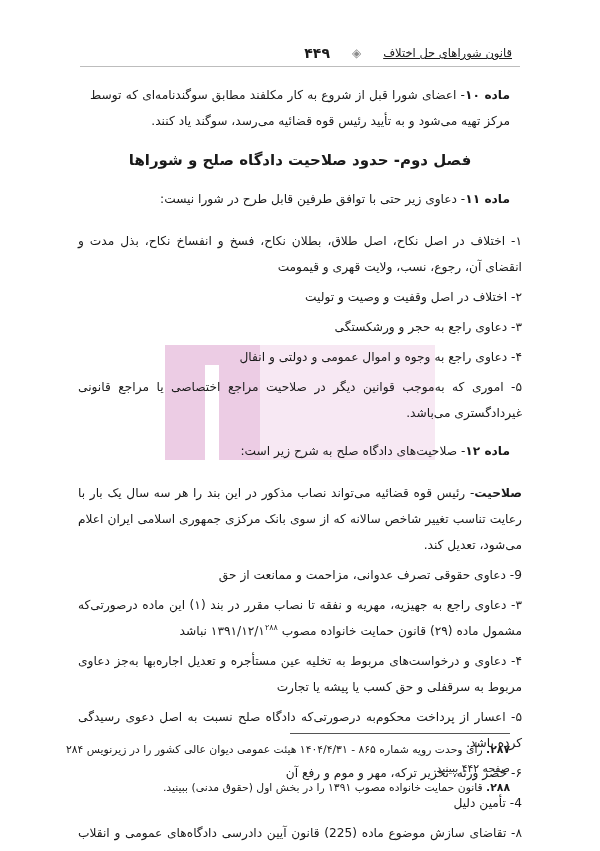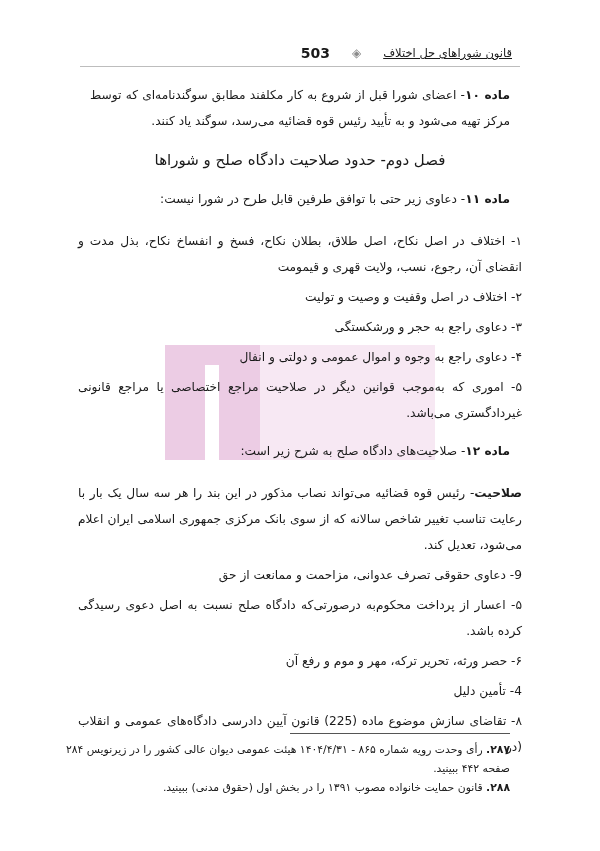--- a/index.html
+++ b/index.html
@@ -26,21 +26,21 @@
   .header .running-title { margin-right: 8px; text-decoration: underline; }
   .header .ornament { margin: 0 22px; font-size: 12px; color: #8a8a8a; }
   .header .page-num { font-weight: bold; font-size: 14px; margin-right: 0; }
   .content {
     position: absolute; left: 78px; top: 70px; width: 444px; z-index: 1;
     font-size: 12.2px; line-height: 26px; text-align: justify;
   }
   .p { margin: 12px; }
   .b { font-weight: bold; }
   .chapter {
-    text-align: center; font-weight: normal; font-size: 15px;
+    text-align: center; font-weight: bold; font-size: 15px;
     margin: 8px 0 6px 0; line-height: 28px;
   }
   .item { margin: 0; padding-top: 4px; }
   sup { font-size: 8px; line-height: 0; }
   .footnotes {
     position: absolute; left: 66px; top: 733px; width: 444px; direction: rtl;
     font-size: 10.8px; line-height: 19px; z-index: 1;
   }
   .fn-rule { width: 220px; border-top: 1.2px solid #555; margin: 0 0 6px auto; }
   .fn { margin: 0; text-align: justify; }
@@ -51,21 +51,21 @@
 <div class="page">
 
   <div class="watermark">
     <div class="wm-left"></div>
     <div class="wm-stem"></div>
   </div>
 
   <div class="header">
     <span class="running-title">قانون شوراهای حل اختلاف</span>
     <span class="ornament">◈</span>
-    <span class="page-num">503</span>
+    <span class="page-num">۴۴۹</span>
   </div>
 
   <div class="content">
 
     <p class="p">
       <span class="b">ماده ۱۰</span><span>- اعضای شورا قبل از شروع به کار مکلفند مطابق سوگندنامه‌ای که توسط مرکز تهیه می‌شود و به تأیید رئیس قوه قضائیه می‌رسد، سوگند یاد کنند.</span>
     </p>
 
     <div class="chapter">فصل دوم- حدود صلاحیت دادگاه صلح و شوراها</div>
 
@@ -78,20 +78,24 @@
     <p class="item">۴- دعاوی راجع به وجوه و اموال عمومی و دولتی و انفال</p>
     <p class="item">۵- اموری که به‌موجب قوانین دیگر در صلاحیت مراجع اختصاصی یا مراجع قانونی غیردادگستری می‌باشد.</p>
 
     <p class="p">
       <span class="b">ماده ۱۲</span><span>- صلاحیت‌های دادگاه صلح به شرح زیر است:</span>
     </p>
     <p class="item">
       <span class="b">صلاحیت</span><span>- رئیس قوه قضائیه می‌تواند نصاب مذکور در این بند را هر سه سال یک بار با رعایت تناسب تغییر شاخص سالانه که از سوی بانک مرکزی جمهوری اسلامی ایران اعلام می‌شود، تعدیل کند.</span>
     </p>
     <p class="item">9- دعاوی حقوقی تصرف عدوانی، مزاحمت و ممانعت از حق</p>
+    <p class="item">
+      <span>۳- دعاوی راجع به جهیزیه، مهریه و نفقه تا نصاب مقرر در بند (۱) این ماده درصورتی‌که مشمول ماده (۲۹) قانون حمایت خانواده مصوب ۱۳۹۱/۱۲/۱</span><sup>۲۸۸</sup><span> نباشد</span>
+    </p>
+    <p class="item">۴- دعاوی و درخواست‌های مربوط به تخلیه عین مستأجره و تعدیل اجاره‌بها به‌جز دعاوی مربوط به سرقفلی و حق کسب یا پیشه یا تجارت</p>
     <p class="item">۵- اعسار از پرداخت محکوم‌به درصورتی‌که دادگاه صلح نسبت به اصل دعوی رسیدگی کرده باشد.</p>
     <p class="item">۶- حصر ورثه، تحریر ترکه، مهر و موم و رفع آن</p>
     <p class="item">4- تأمین دلیل</p>
     <p class="item">۸- تقاضای سازش موضوع ماده (225) قانون آیین دادرسی دادگاه‌های عمومی و انقلاب (در</p>
   </div>
 
   <div class="footnotes">
     <div class="fn-rule"></div>
     <p class="fn">
       <span class="b">۲۸۷.</span><span> رأی وحدت رویه شماره ۸۶۵ - ۱۴۰۴/۴/۳۱ هیئت عمومی دیوان عالی کشور را در زیرنویس ۲۸۴ صفحه ۴۴۲ ببینید.</span>

